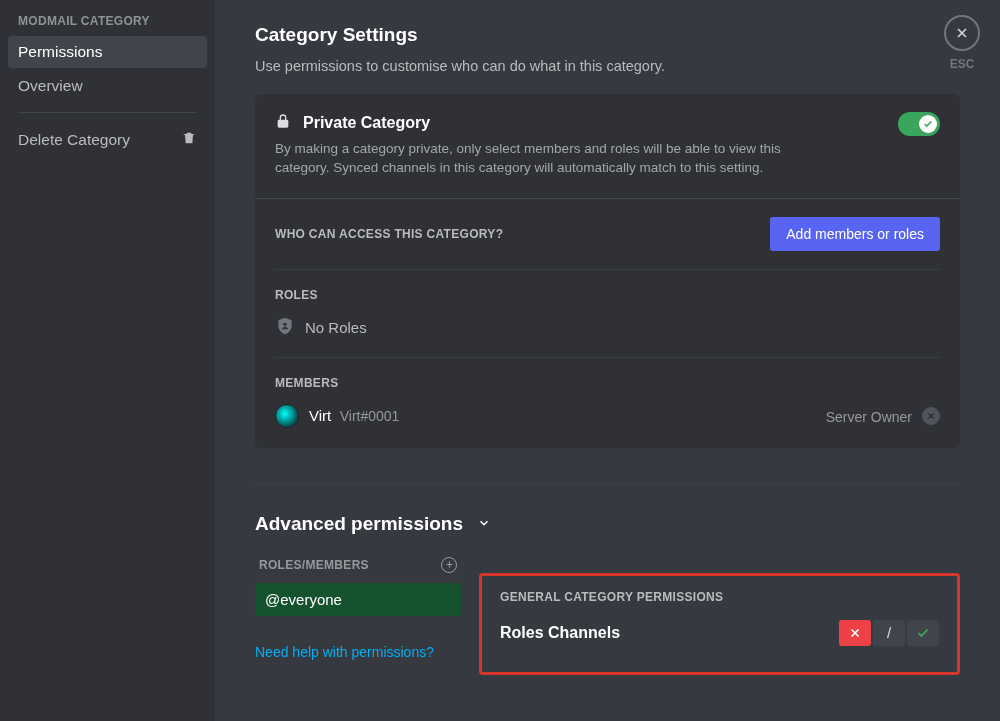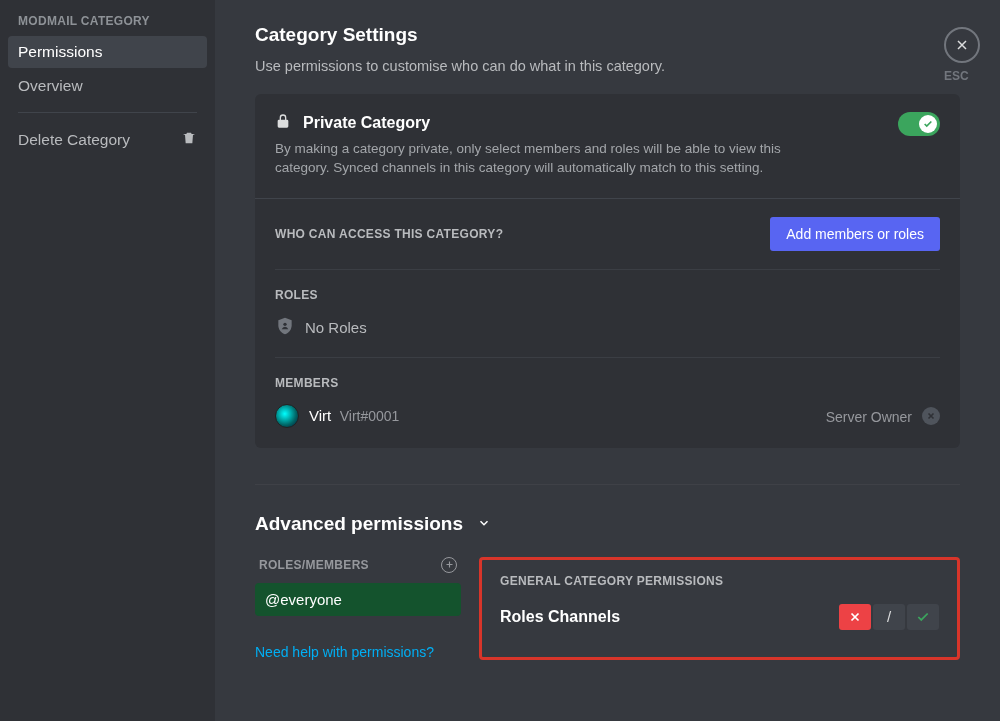--- a/index.html
+++ b/index.html
@@ -47,22 +47,23 @@
   }
   .sidebar-item .trash { color: #b9bbbe; }
   .content {
     flex: 1;
     padding: 24px 40px 0 40px;
     position: relative;
     overflow: hidden;
   }
   .close-btn {
     position: absolute;
-    top: 27px;
+    top: 15px;
     right: 20px;
+    text-align: center;
     cursor: pointer;
   }
   .close-circle {
     width: 36px;
     height: 36px;
     border: 2px solid #72767d;
     border-radius: 50%;
     display: flex;
     align-items: center;
     justify-content: center;
@@ -108,21 +109,21 @@
   .member-right { display: flex; align-items: flex-end; gap: 10px; color: #96989d; font-size: 14px; }
   .remove-x { width: 18px; height: 18px; border-radius: 50%; background: #4f545c; display:flex;align-items:center;justify-content:center;}
   .content-sep-full { height: 1px; background: #3f4147; margin: 36px 0 28px; }
   .adv-header { display: flex; align-items: center; gap: 14px; color:#fff; font-size: 19px; font-weight: 600; margin-bottom: 22px; cursor:pointer;}
   .adv-body { display: flex; gap: 18px; }
   .adv-left { width: 206px; }
   .rm-header { display:flex; justify-content:space-between; align-items:center; font-size: 12px; font-weight: 700; color:#96989d; padding: 0 4px 10px; letter-spacing: 0.3px;}
   .rm-item { background: #14532d; border-radius: 4px; padding: 8px 10px; color:#fff; font-size:15px; cursor:pointer;}
   .help-link { color:#00aff4; font-size:14px; margin-top: 28px; display:block;}
   .adv-right {
-    flex:1; border: 3px solid #d8352a; border-radius: 4px; padding: 14px 18px 18px;
+    flex:1; border: 3px solid #d8352a; border-radius: 4px; padding: 14px 18px 18px; margin-top: 16px;
   }
   .perm-group-label { font-size: 12px; font-weight: 700; color:#b9bbbe; letter-spacing:0.3px; margin-bottom: 16px;}
   .perm-row { display:flex; justify-content:space-between; align-items:center; margin-bottom: 8px;}
   .perm-name { color:#fff; font-size:16px; font-weight:600;}
   .perm-toggle { display:flex; align-items:center; gap:0; }
   .perm-btn { width:32px; height:26px; display:flex; align-items:center; justify-content:center; border-radius:3px; cursor:pointer;}
   .perm-btn.deny { background:#ed4245; margin-right:2px;}
   .perm-btn.neutral { background:#40444b; color:#dcddde; font-size:15px; font-weight:500; margin-right:2px;}
   .perm-btn.allow { background:#40444b; }
   .perm-desc { color:#a3a6aa; font-size:14px; line-height:1.45;}

